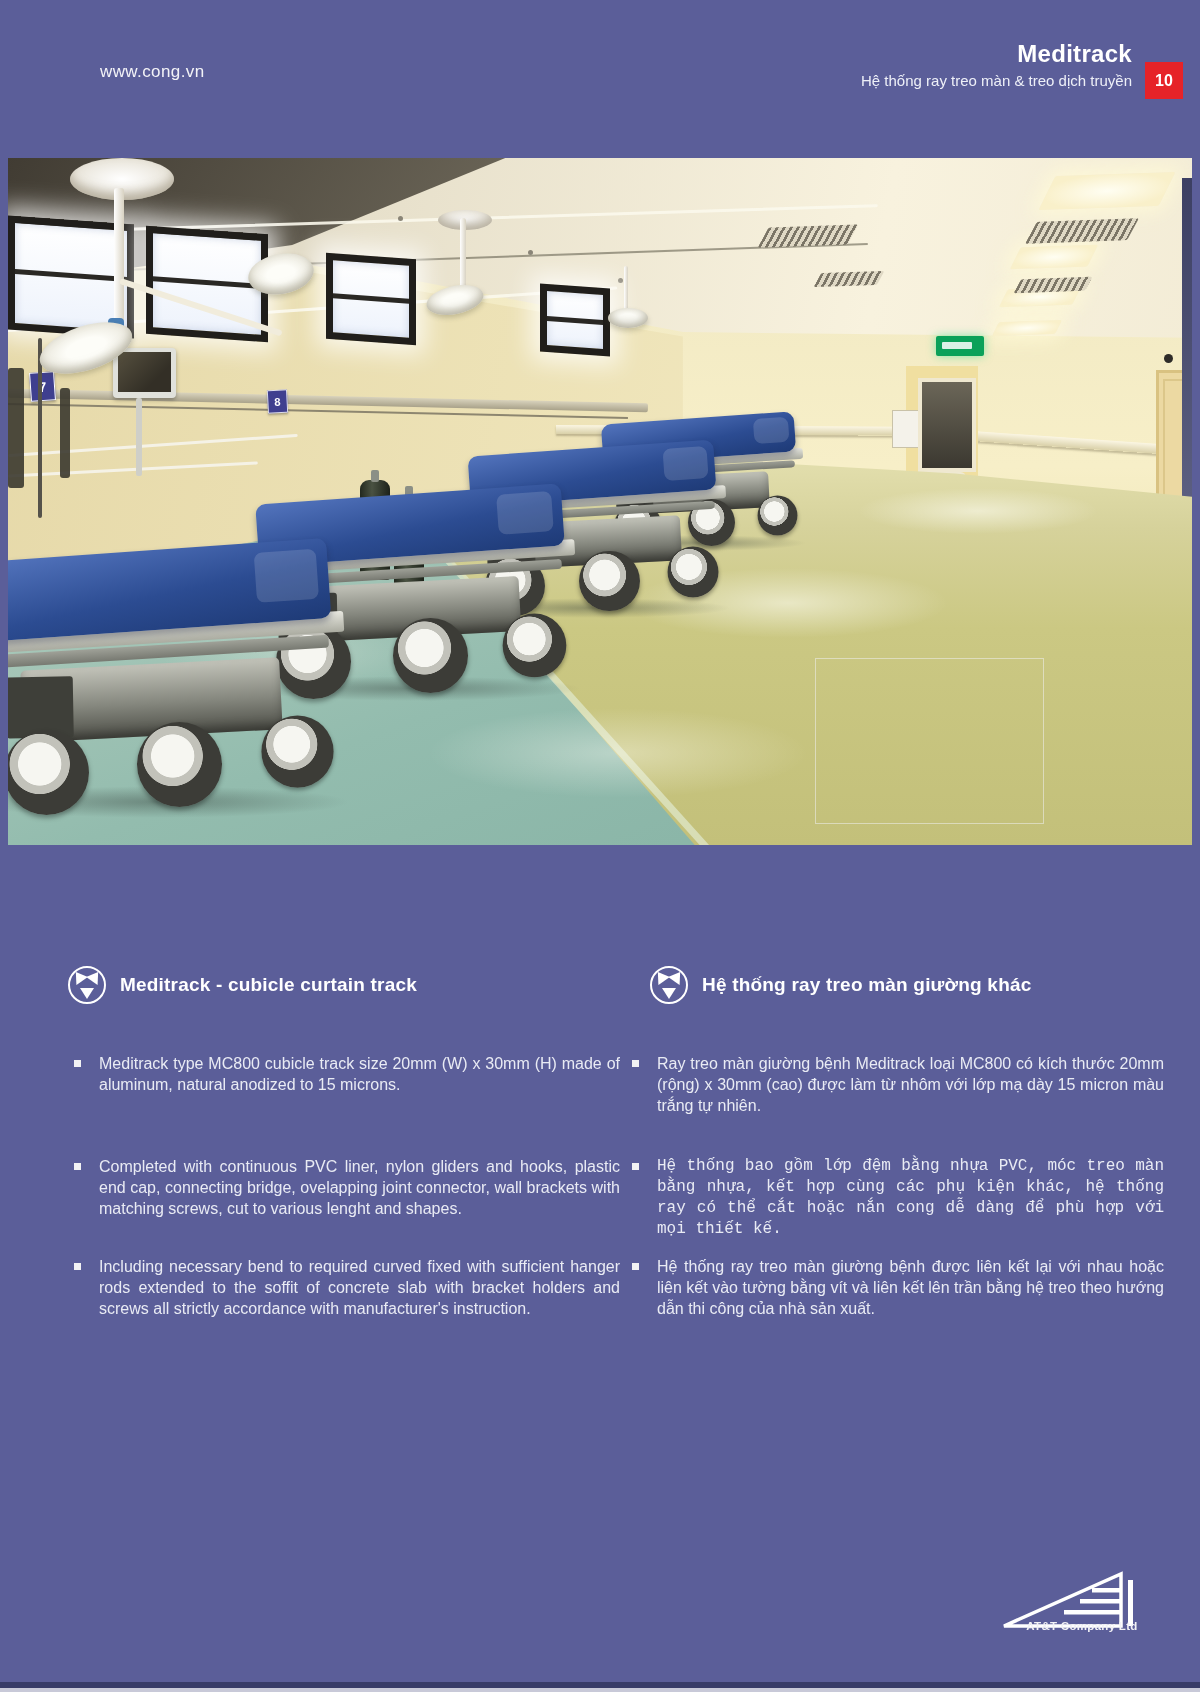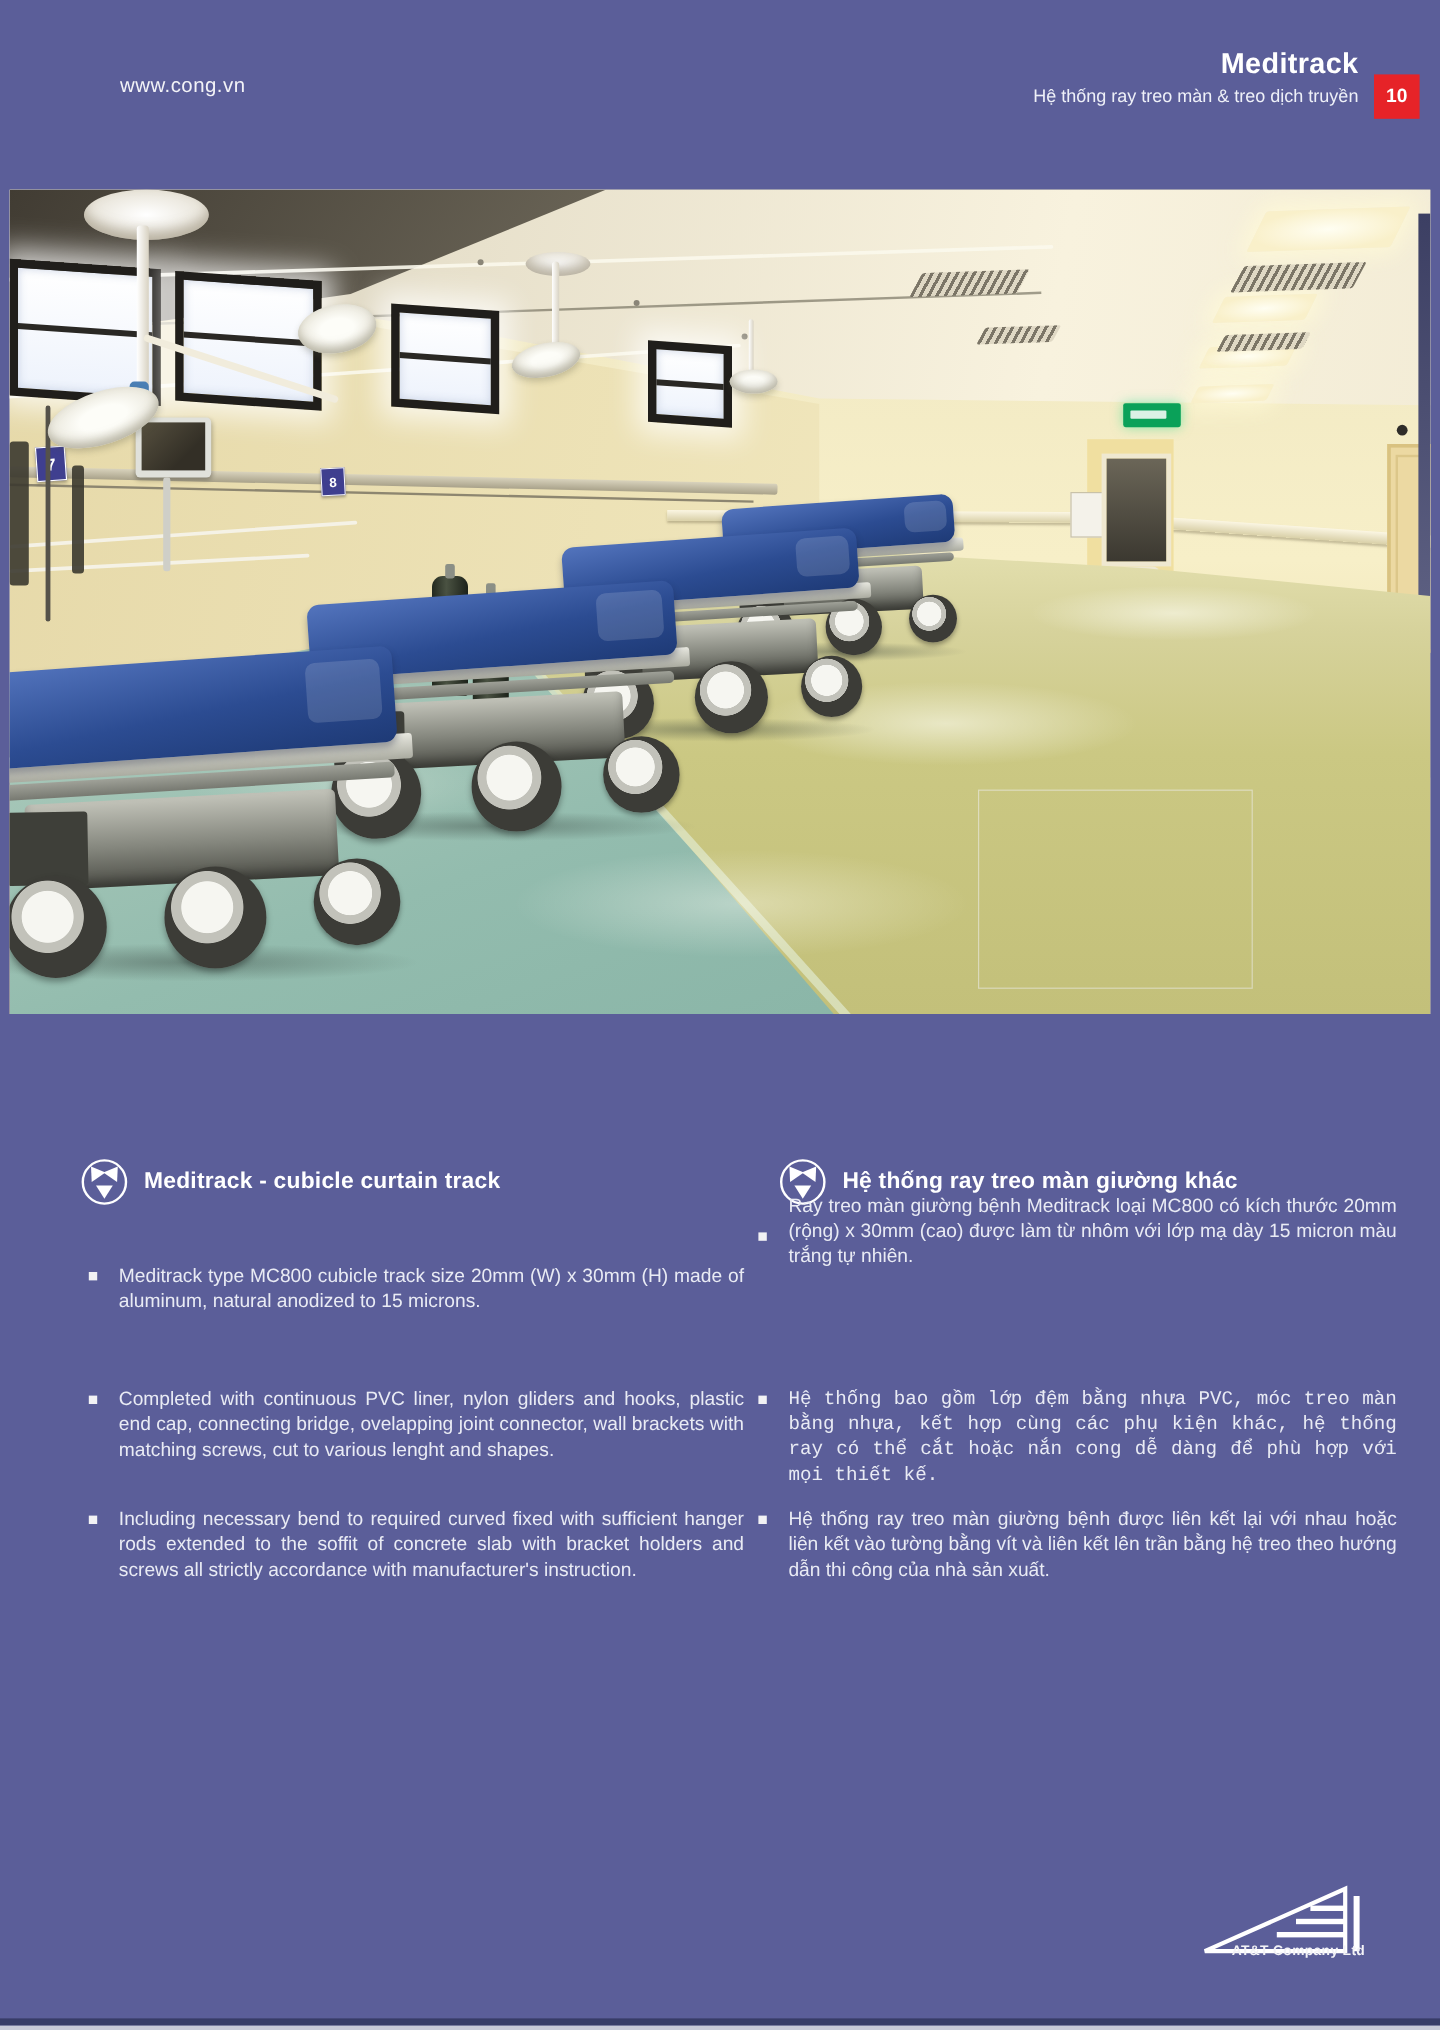--- a/index.html
+++ b/index.html
@@ -246,21 +246,21 @@
 </div>
 <div class="bullet col-l" style="top:1156px;">
   <span class="marker"></span>
   <p class="b-text">Completed with continuous PVC liner, nylon gliders and hooks, plastic end cap, connecting bridge, ovelapping joint connector, wall brackets with matching screws, cut to various lenght and shapes.</p>
 </div>
 <div class="bullet col-l" style="top:1256px;">
   <span class="marker"></span>
   <p class="b-text">Including necessary bend to required curved fixed with sufficient hanger rods extended to the soffit of concrete slab with bracket holders and screws all strictly accordance with manufacturer's instruction.</p>
 </div>
 
-<div class="bullet col-r" style="top:995px;align-items:center;">
+<div class="bullet col-r" style="top:1053px;">
   <span class="marker"></span>
   <p class="b-text">Ray treo màn giường bệnh Meditrack loại MC800 có kích thước 20mm (rộng) x 30mm (cao) được làm từ nhôm với lớp mạ dày 15 micron màu trắng tự nhiên.</p>
 </div>
 <div class="bullet col-r" style="top:1156px;font-family:Liberation Mono, monospace;">
   <span class="marker"></span>
   <p class="b-text">Hệ thống bao gồm lớp đệm bằng nhựa PVC, móc treo màn bằng nhựa, kết hợp cùng các phụ kiện khác, hệ thống ray có thể cắt hoặc nắn cong dễ dàng để phù hợp với mọi thiết kế.</p>
 </div>
 <div class="bullet col-r" style="top:1256px;">
   <span class="marker"></span>
   <p class="b-text">Hệ thống ray treo màn giường bệnh được liên kết lại với nhau hoặc liên kết vào tường bằng vít và liên kết lên trần bằng hệ treo theo hướng dẫn thi công của nhà sản xuất.</p>

